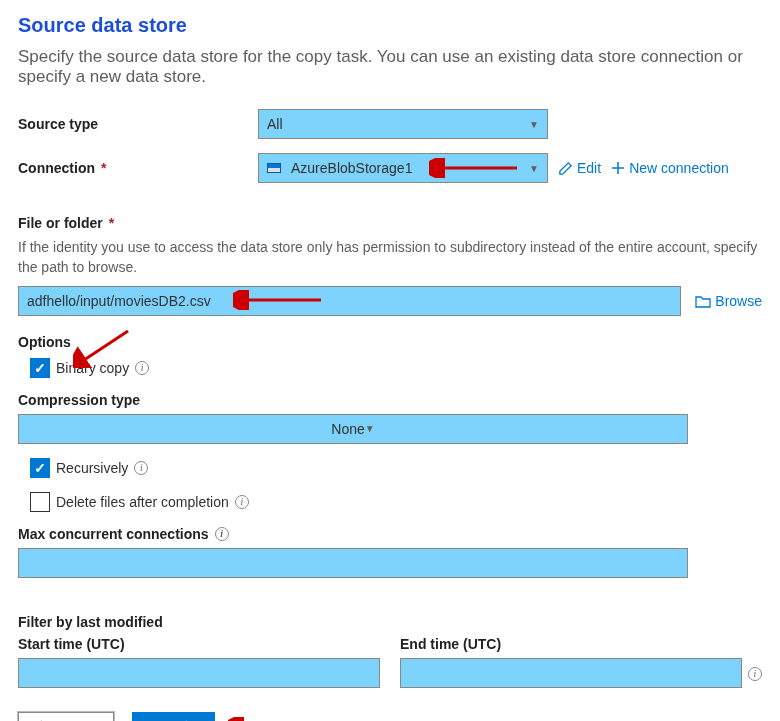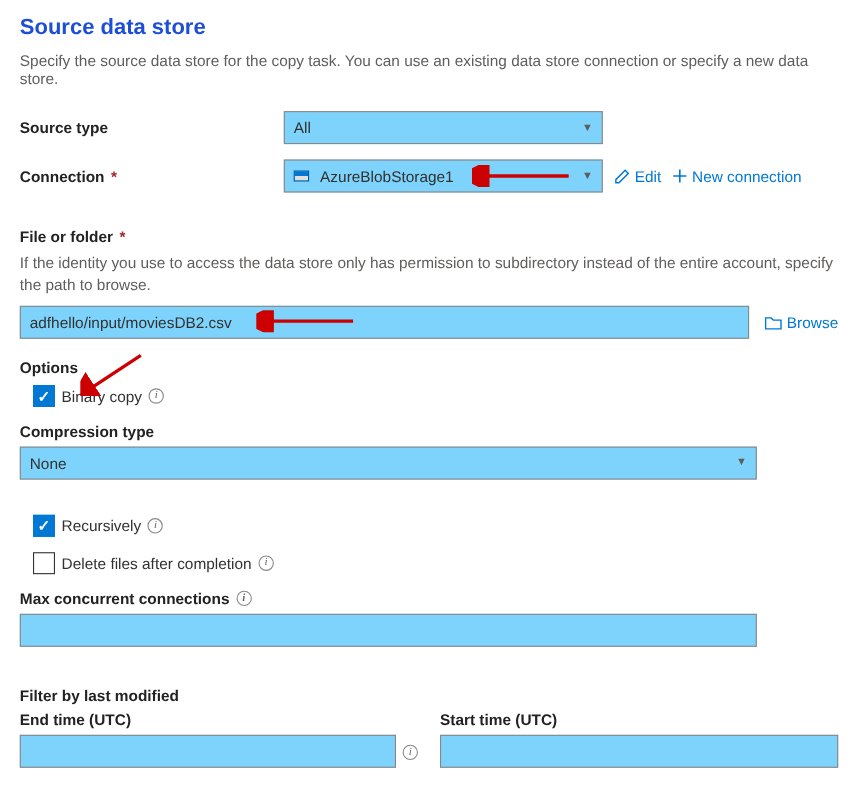--- a/index.html
+++ b/index.html
@@ -12,21 +12,21 @@
       background: #fff;
     }
     h2.page-title {
       font-size: 20px;
       font-weight: 600;
       margin-bottom: 10px;
       color: #1d4ed8;
     }
     .desc {
       color: #605e5c;
-      font-size: 14px;
+      font-size: 17px;
       margin-bottom: 22px;
     }
     .row {
       display: flex;
       align-items: center;
       margin-bottom: 14px;
       gap: 10px;
     }
     .form-label {
       font-weight: 600;
@@ -200,21 +200,21 @@
     <line x1="55" y1="3" x2="8" y2="34" stroke="#c00" stroke-width="3" marker-end="url(#ah3)"></line>
   </svg>
 </div>
 <div class="checkbox-row">
   <div class="checkbox checked"></div>
   <span>Binary copy</span>
   <span class="info-icon"></span>
 </div>
 
 <div class="form-label block">Compression type</div>
-<div class="select full" style="margin-bottom:32px;">
+<div class="select full" style="margin-bottom:14px;justify-content:center;">
   <span>None</span>
   <span class="chev">▼</span>
 </div>
 
 <div class="checkbox-row">
   <div class="checkbox checked"></div>
   <span>Recursively</span>
   <span class="info-icon"></span>
 </div>
 
@@ -228,30 +228,30 @@
   <span>Max concurrent connections</span>
   <span class="info-icon"></span>
 </div>
 <input class="input full-input" value="" style="">
 
 <div class="section-spacer"></div>
 <div class="section-spacer"></div>
 
 <div class="form-label block">Filter by last modified</div>
 <div class="two-col">
+  <div>
+    <div class="form-label block" style="font-weight:600;">Start time (UTC)</div>
+    <input class="input" value="" style="">
+  </div>
   <div style="display:flex; align-items:flex-end; gap:6px;">
     <div style="flex:1;">
       <div class="form-label block" style="font-weight:600;">End time (UTC)</div>
       <input class="input" style="width: 100%;" value="">
     </div>
     <span class="info-icon" style="margin-bottom:7px;"></span>
-  </div>
-  <div>
-    <div class="form-label block" style="font-weight:600;">Start time (UTC)</div>
-    <input class="input" value="" style="">
   </div>
 </div>
 
 <div class="btn-row rel">
   <button class="btn btn-prev">
     <span style="font-size:12px;">〈</span>
     <span>Previous</span>
   </button>
   <button class="btn btn-next">
     <span>Next</span>

